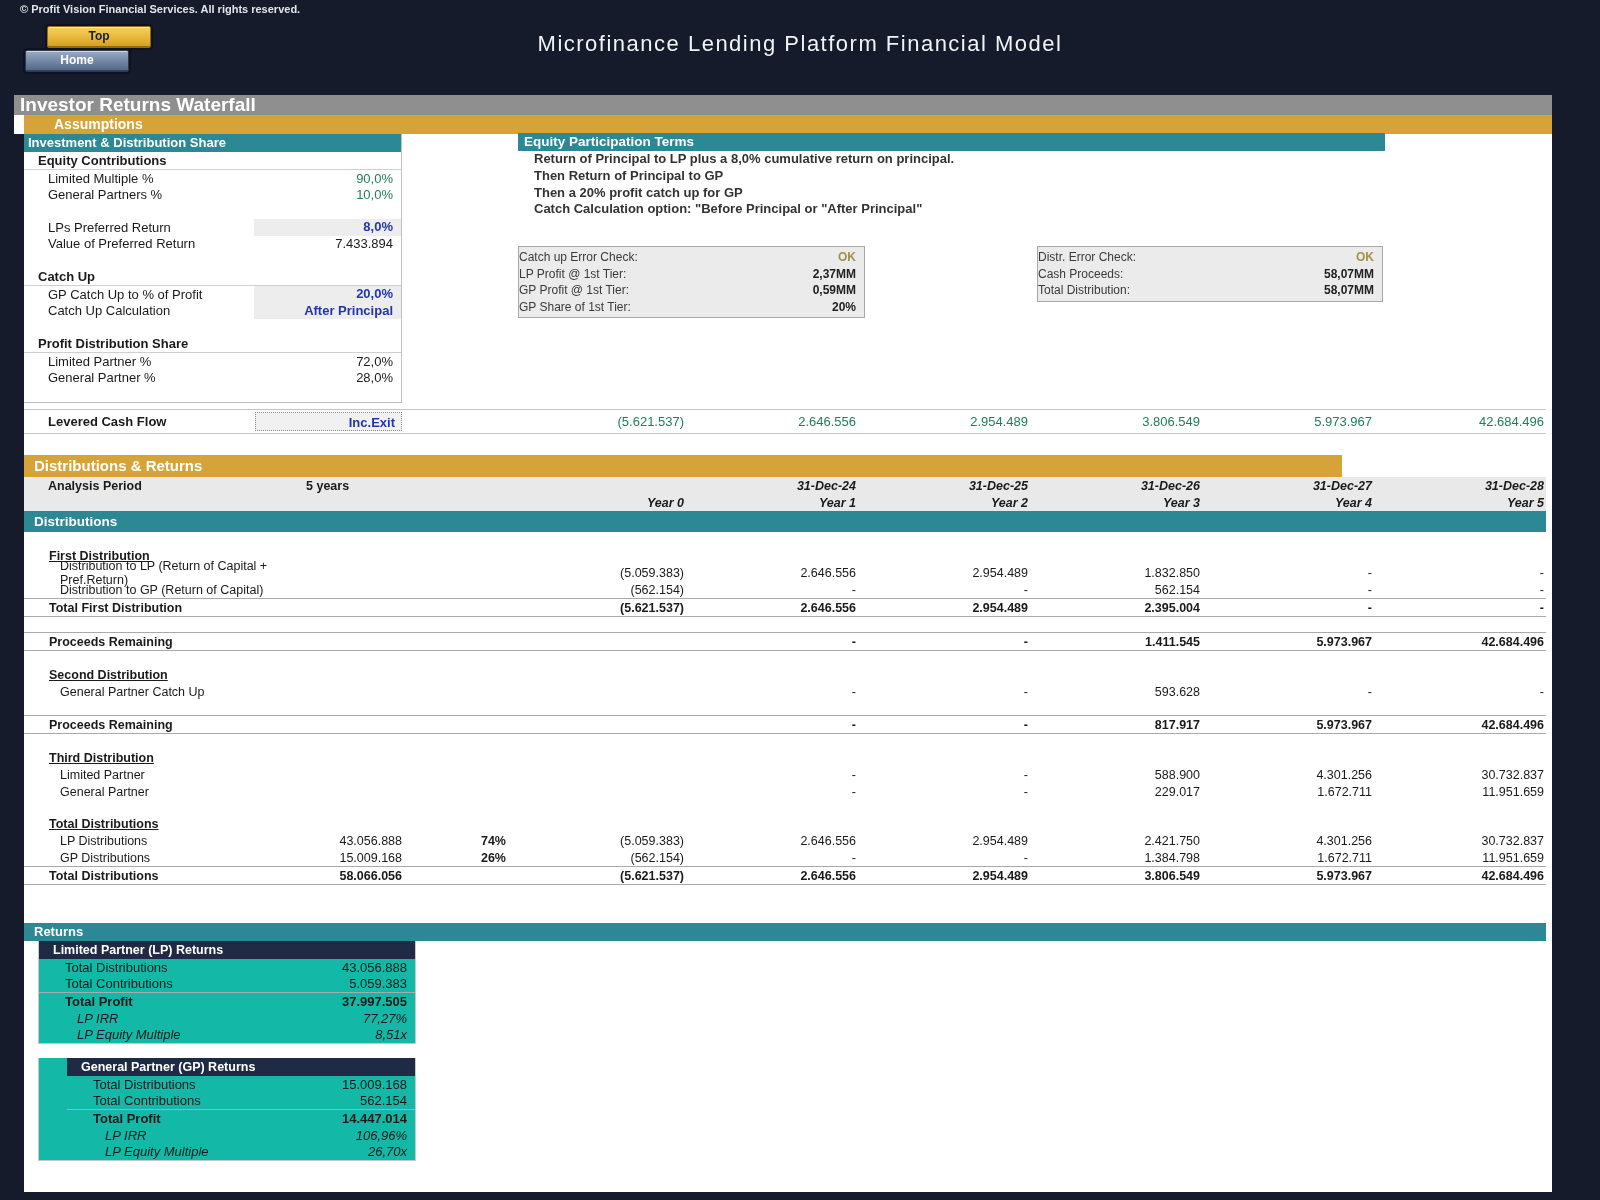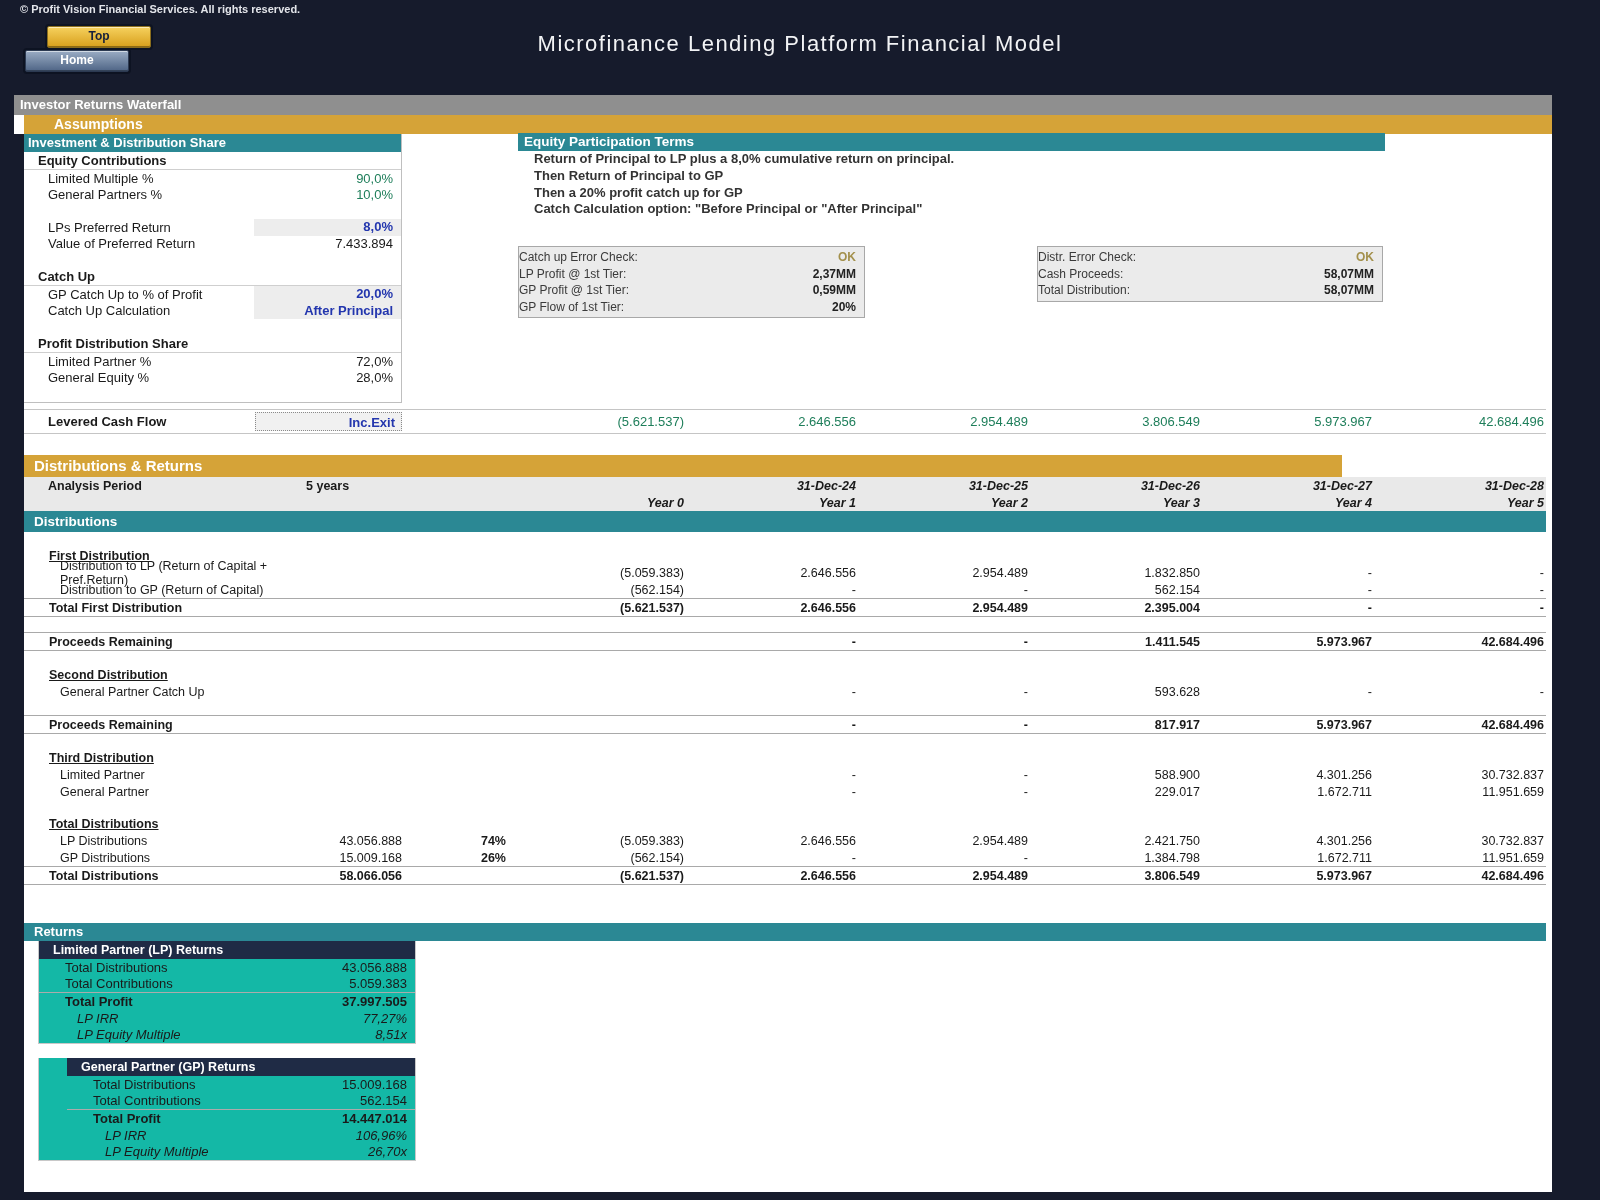--- a/index.html
+++ b/index.html
@@ -15,21 +15,21 @@
        font-size:12px;font-weight:bold;text-align:center;line-height:19px;cursor:pointer;
        box-shadow:0 0 0 2px #0d1322, inset 0 1px 0 rgba(255,255,255,.55), inset 0 -1px 0 rgba(0,0,0,.35);}
   .btn-top{top:26px;background:linear-gradient(#F6D15E,#D79F1C);color:#17203a;border:1px solid #8a6d1d;margin-left:22px;}
   .btn-home{top:50px;background:linear-gradient(#9AACC4,#4F6586);color:#fff;border:1px solid #2c3a52;}
   .title{position:absolute;left:0;top:31px;width:1600px;text-align:center;
          font-size:22px;letter-spacing:1.5px;color:#F2F3F5;font-weight:400;}
 
   
   .sheet{position:absolute;left:14px;top:95px;width:1538px;height:1097px;background:#ffffff;}
   .bar-gray{position:absolute;left:0;top:0;width:1538px;height:20px;background:#8F8F8F;
-            color:#fff;font-weight:bold;font-size:13px;line-height:20px;padding-left:6px;box-sizing:border-box;}
+            color:#fff;font-weight:bold;font-size:19px;line-height:20px;padding-left:6px;box-sizing:border-box;}
   .bar-gold{position:absolute;left:10px;top:20px;width:1528px;height:19px;background:#D5A338;
             color:#fff;font-weight:bold;font-size:14px;line-height:19px;padding-left:30px;box-sizing:border-box;}
   .dark-strip{position:absolute;left:0;top:39px;width:10px;height:1058px;background:#161B2C;}
 
   
   .panel{position:absolute;left:10px;top:39px;width:378px;border-right:1px solid #bfbfbf;border-bottom:1px solid #bfbfbf;box-sizing:border-box;background:#fff;}
   .panel-header{background:#2B8894;color:#fff;font-weight:bold;font-size:13px;height:18px;line-height:18px;padding-left:4px;}
   .p-heading{font-weight:bold;font-size:13px;height:17px;line-height:17px;padding-left:14px;border-bottom:1px solid #cfcfcf;}
   .p-row{display:flex;height:16.5px;font-size:13px;align-items:center;}
   .p-label{flex:1;padding-left:24px;}
@@ -143,21 +143,21 @@
           <div class="p-label">Catch Up Calculation</div>
           <div class="p-val input">After Principal</div>
         </div>
         <div class="p-spacer"></div>
         <div class="p-heading">Profit Distribution Share</div>
         <div class="p-row">
           <div class="p-label">Limited Partner %</div>
           <div class="p-val plain">72,0%</div>
         </div>
         <div class="p-row">
-          <div class="p-label">General Equity %</div>
+          <div class="p-label">General Partner %</div>
           <div class="p-val plain">28,0%</div>
         </div>
         <div class="p-spacer"></div>
       </div>
   </div>
 
   <div class="terms">
     <div class="terms-header">Equity Participation Terms</div>
     <div id="terms-body">
         <div class="terms-line">Return of Principal to LP plus a 8,0% cumulative return on principal.</div>
@@ -174,21 +174,21 @@
       </div>
       <div class="err-row">
         <div class="err-label">LP Profit @ 1st Tier:</div>
         <div class="err-val ">2,37MM</div>
       </div>
       <div class="err-row">
         <div class="err-label">GP Profit @ 1st Tier:</div>
         <div class="err-val ">0,59MM</div>
       </div>
       <div class="err-row">
-        <div class="err-label">GP Flow of 1st Tier:</div>
+        <div class="err-label">GP Share of 1st Tier:</div>
         <div class="err-val ">20%</div>
       </div>
     </div>
   <div class="errbox errbox2" id="errbox2">
       <div class="err-row">
         <div class="err-label">Distr. Error Check:</div>
         <div class="err-val ok">OK</div>
       </div>
       <div class="err-row">
         <div class="err-label">Cash Proceeds:</div>

